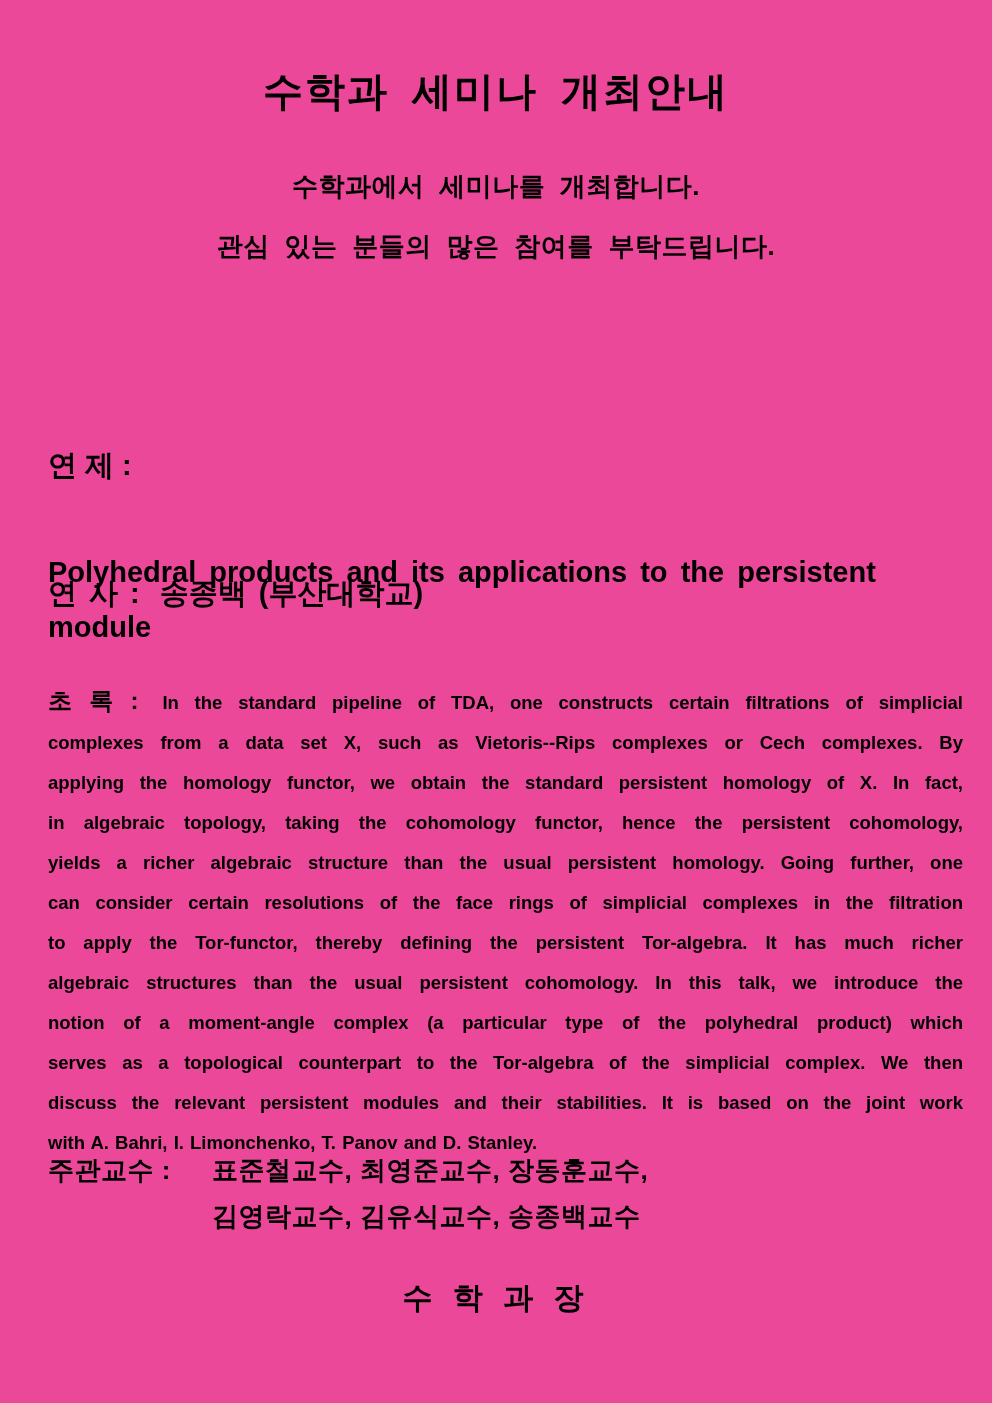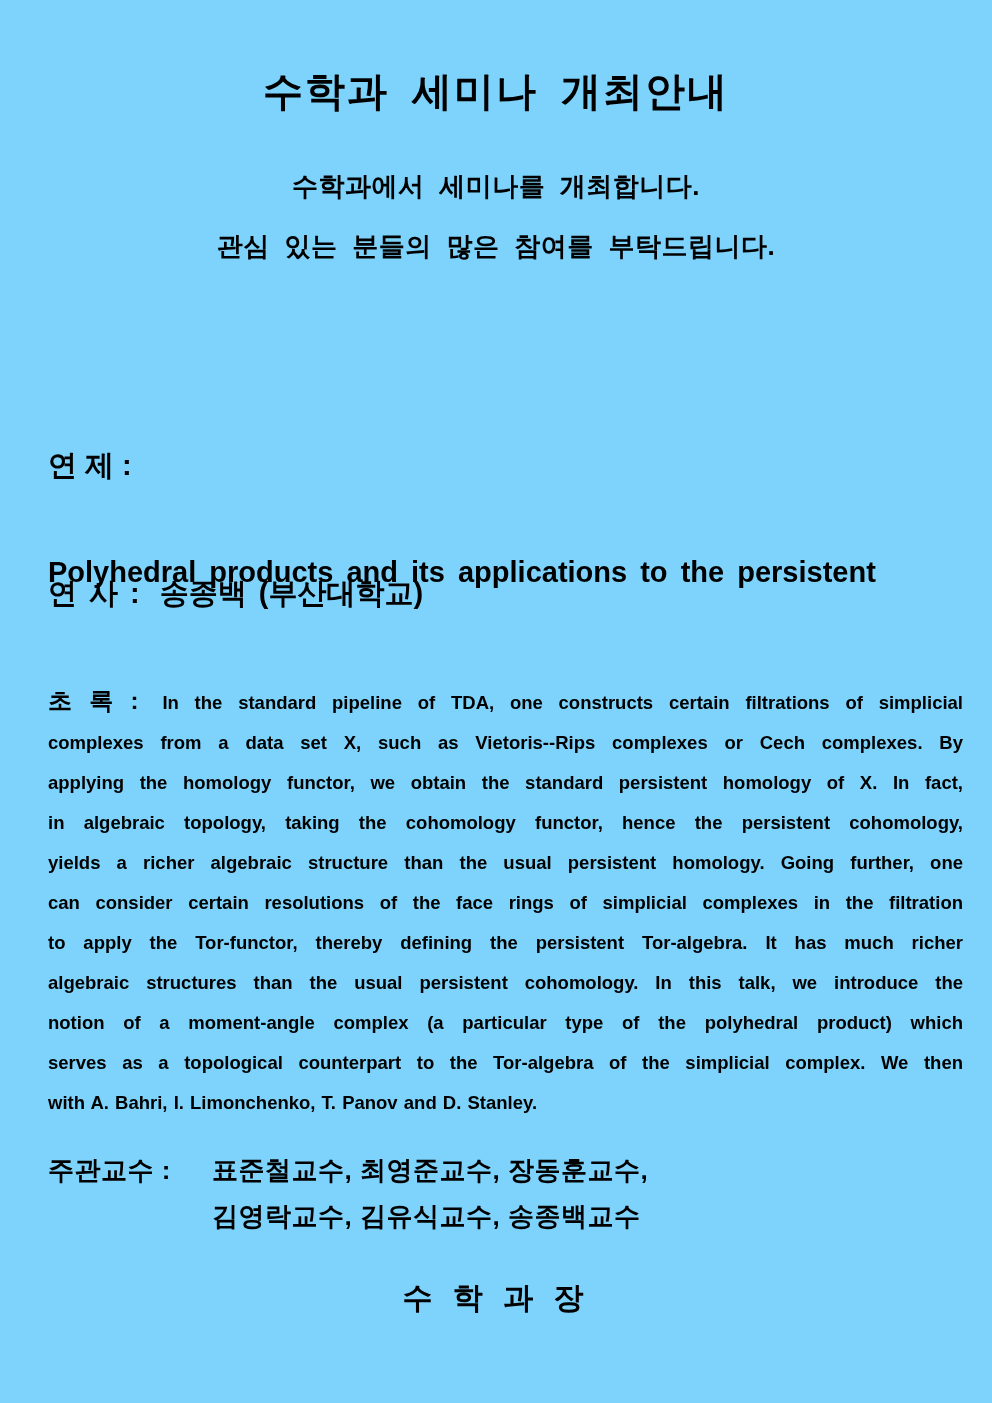--- a/index.html
+++ b/index.html
@@ -6,21 +6,21 @@
   html, body { background: #ffffff; }
   body {
     font-family: "Liberation Sans", "DejaVu Sans", sans-serif;
     color: #000000;
     font-weight: bold;
   }
   .page {
     position: relative;
     width: 992px;
     height: 1403px;
-    background: #7dd3fc;
+    background: #ec4899;
     overflow: hidden;
   }
   .abs { position: absolute; }
   .centered { left: 0; width: 992px; text-align: center; }
 
   .title {
     top: 64px;
     font-size: 40px;
     font-weight: 800;
     letter-spacing: 2px;
@@ -103,38 +103,40 @@
   <div class="abs centered title">수학과 세미나 개최안내</div>
 
   <div class="abs centered intro1">수학과에서 세미나를 개최합니다.</div>
   <div class="abs centered intro2">관심 있는 분들의 많은 참여를 부탁드립니다.</div>
 
 
   <div class="abs topic-row">
     <span class="topic-label">연 제 :</span>
     <div class="topic-text">
       <div>Polyhedral products and its applications to the persistent</div>
+      <div>module</div>
     </div>
   </div>
 
   <div class="abs speaker-row">
     <span class="speaker-label">연 사 :</span><span>송종백 (부산대학교)</span>
   </div>
 
   <div class="abs abstract">
     <div class="jline"><span class="abstract-label">초 록 :</span> <span>In the standard pipeline of TDA, one constructs certain filtrations of simplicial</span></div>
     <div class="jline">complexes from a data set X, such as Vietoris--Rips complexes or Cech complexes. By</div>
     <div class="jline">applying the homology functor,  we obtain the standard persistent homology of X. In fact,</div>
     <div class="jline">in algebraic topology, taking the cohomology functor, hence the persistent cohomology,</div>
     <div class="jline">yields a richer algebraic structure than the usual persistent homology. Going further, one</div>
     <div class="jline">can consider certain resolutions of the face rings of simplicial complexes in the filtration</div>
     <div class="jline">to apply the Tor-functor, thereby defining the persistent Tor-algebra. It has much richer</div>
     <div class="jline">algebraic structures than the usual persistent cohomology. In this talk, we introduce the</div>
     <div class="jline">notion of a moment-angle complex (a particular type of the polyhedral product) which</div>
     <div class="jline">serves as a topological counterpart to the Tor-algebra of the simplicial complex. We then</div>
+    <div class="jline">discuss the relevant persistent modules and their stabilities. It is based on the joint work</div>
     <div class="jline jline-last">with A. Bahri, I. Limonchenko, T. Panov and D. Stanley.</div>
   </div>
 
   <div class="abs organizers">
     <div>
       <span class="org-label">주관교수 :</span><span>표준철교수, 최영준교수, 장동훈교수,</span>
     </div>
     <div class="org-line2">
       <span>김영락교수, 김유식교수, 송종백교수</span>
     </div>

